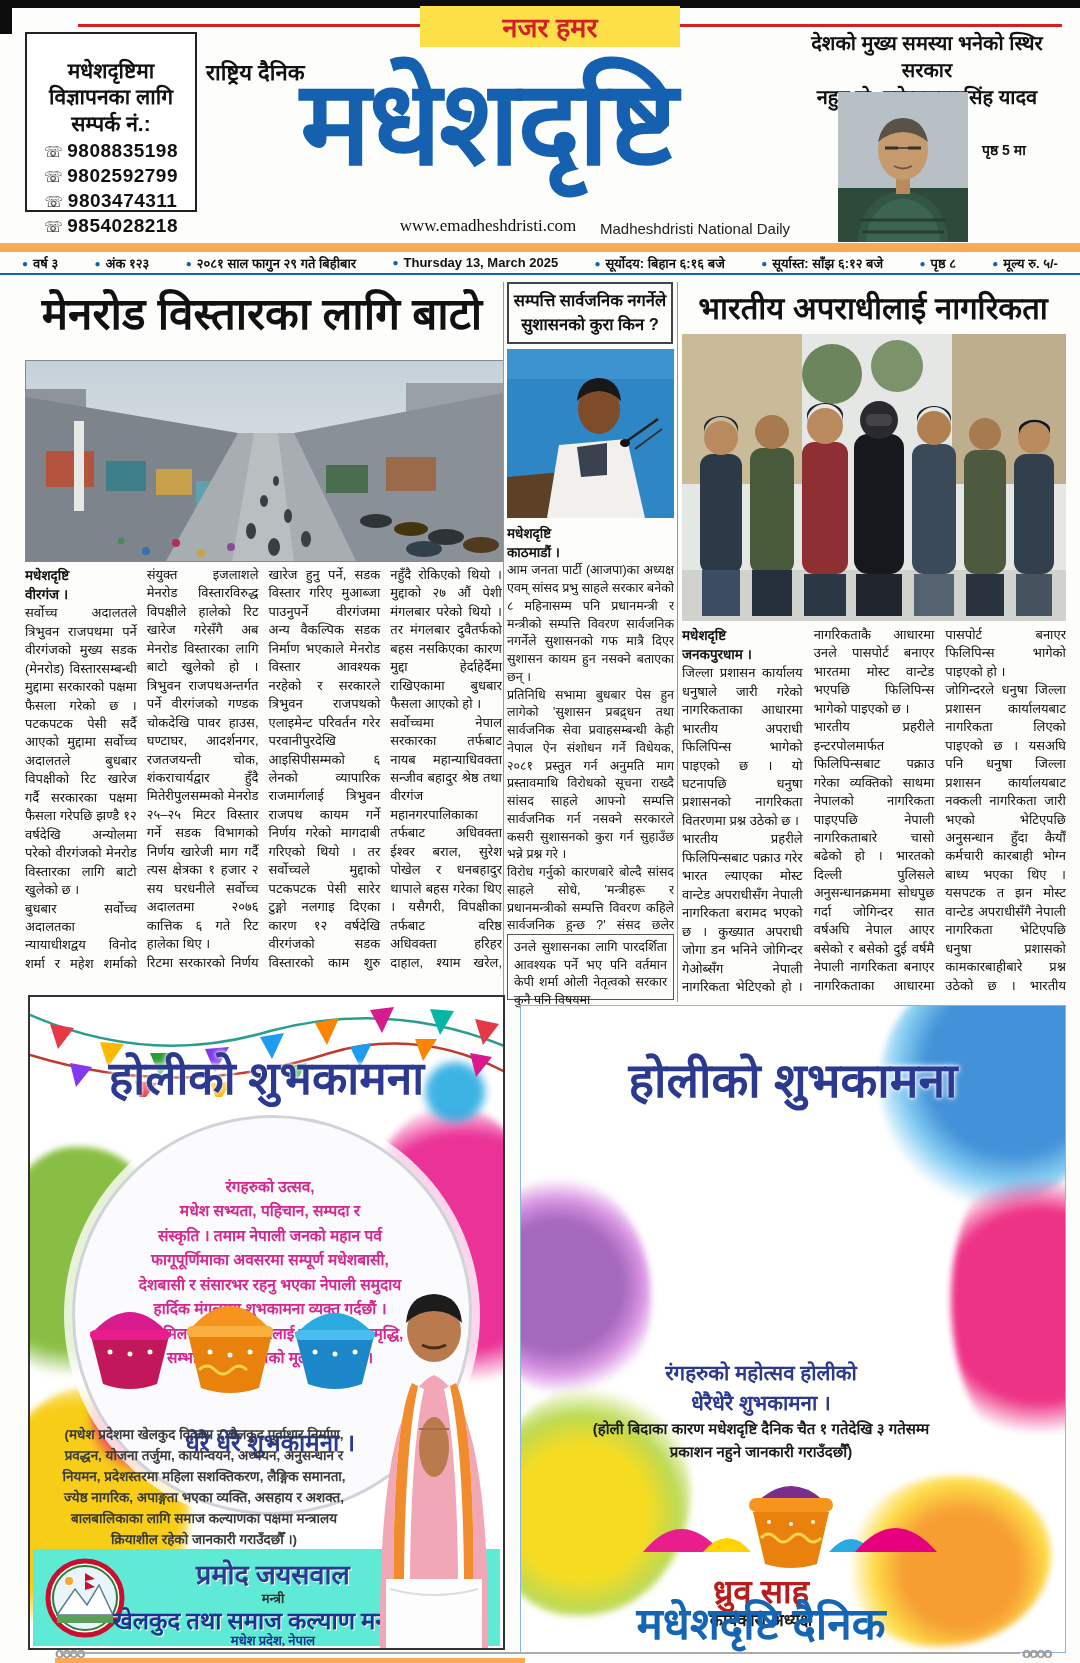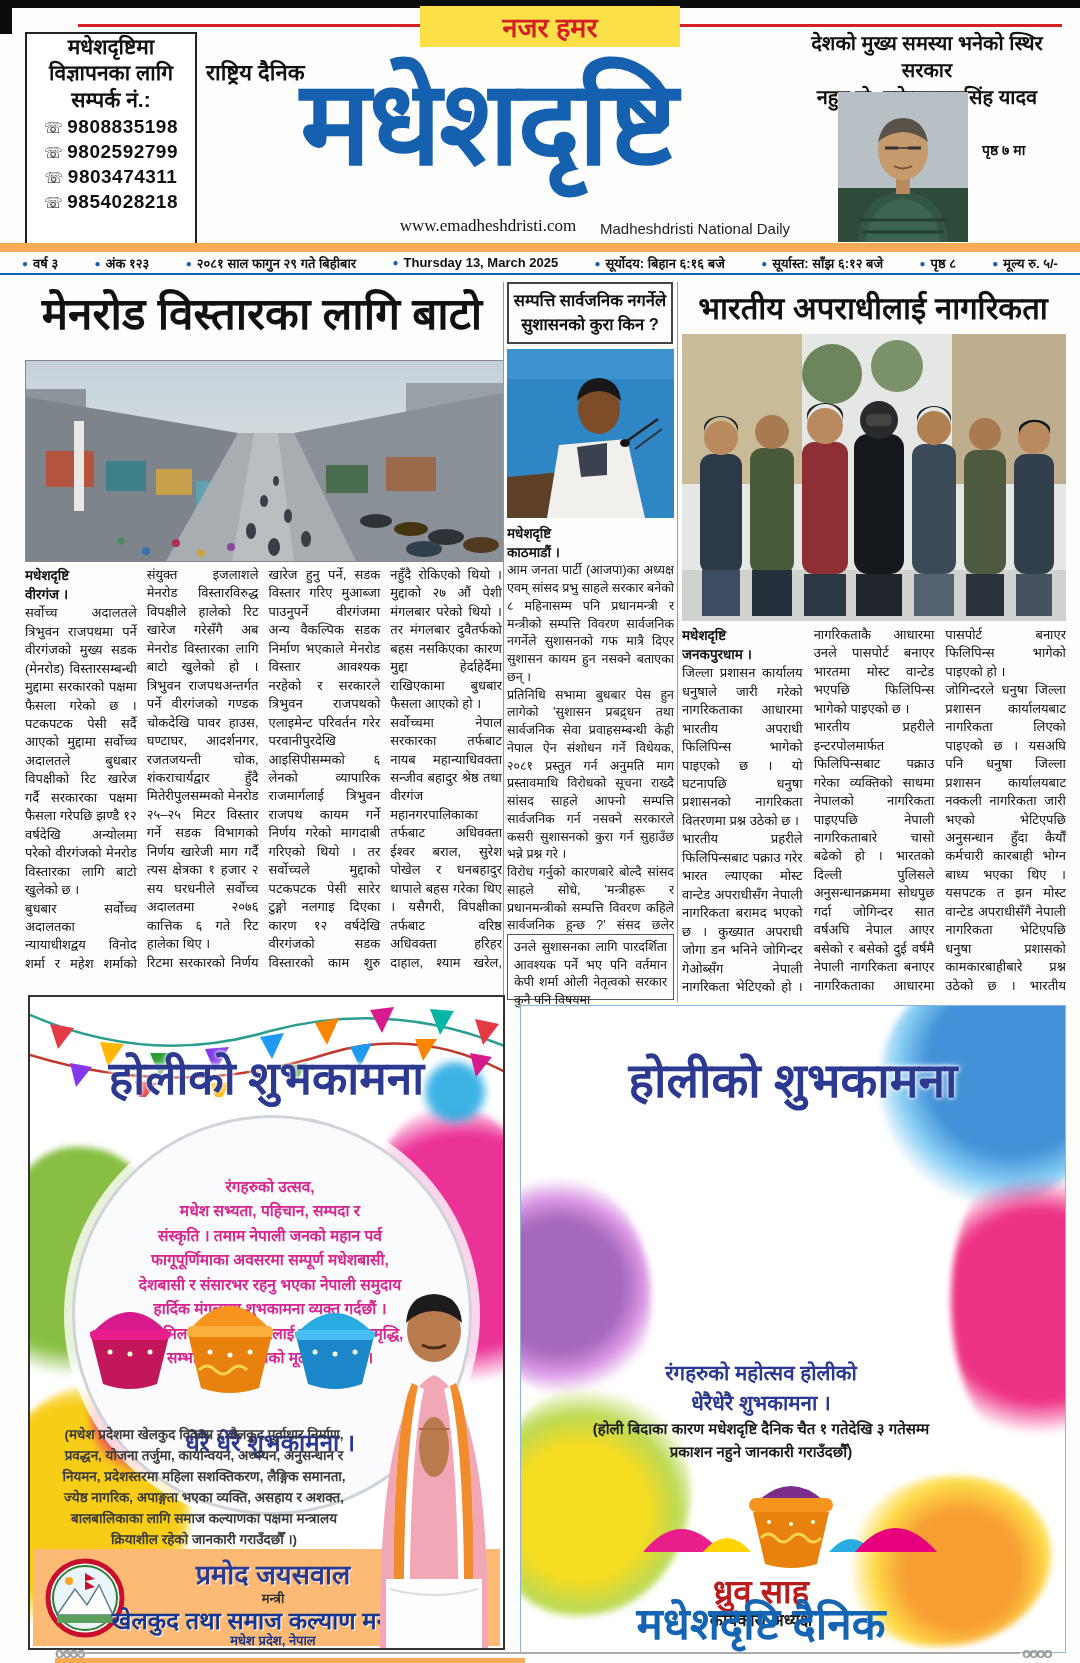--- a/index.html
+++ b/index.html
@@ -5,22 +5,22 @@
   html,body{margin:0;padding:0;background:#777;}
   .page{position:relative;width:1080px;height:1663px;background:#fdfdfb;overflow:hidden;
         font-family:"Liberation Sans","DejaVu Sans",sans-serif;color:#111;}
   .abs{position:absolute;}
   
   .top-black{left:0;top:0;width:1080px;height:8px;background:#0c0c0c;}
   .top-black-notch{left:0;top:0;width:12px;height:34px;background:#0c0c0c;}
   .red-rule{left:78px;top:24px;width:984px;height:3px;background:#d31f26;}
   .tagline{left:420px;top:6px;width:260px;text-align:center;background:#fde047;
            color:#d31f26;font-size:27px;font-weight:bold;padding:2px 0;}
-  .contact-box{left:25px;top:32px;width:172px;height:220px;border:2px solid #222;background:#fff;
-               text-align:center;padding-top:0;box-sizing:border-box;}
+  .contact-box{left:25px;top:32px;width:172px;height:180px;border:2px solid #222;background:#fff;
+               text-align:center;padding-top:24px;box-sizing:border-box;}
   .contact-title{font-size:21px;font-weight:bold;line-height:1.25;white-space:pre-line;}
   .phone-row{font-size:19px;font-weight:bold;margin-top:3px;letter-spacing:.5px;}
   .phone-ico{font-size:15px;margin-right:4px;}
   .pub-type{left:206px;top:56px;font-size:22px;font-weight:bold;}
   .brand{left:198px;top:50px;width:580px;text-align:center;font-size:118px;line-height:1.25;
          font-weight:bold;color:#1560af;letter-spacing:-2px;}
   .website{left:198px;top:216px;width:580px;text-align:center;font-size:17px;
            font-family:"Liberation Serif","DejaVu Serif",serif;}
   .brand-en{left:600px;top:220px;width:230px;font-size:15px;color:#222;}
   .topstory-head{left:788px;top:30px;width:278px;text-align:center;font-size:20px;
@@ -61,21 +61,21 @@
   .ad-title{position:absolute;width:100%;text-align:center;color:#2b3990;font-weight:bold;
             text-shadow:0 0 3px #fff,0 0 6px #fff;}
   .circle{position:absolute;left:42px;top:118px;width:394px;height:394px;border-radius:50%;
           background:#fbfbfd;border:3px solid #cfd4da;box-shadow:0 0 0 8px rgba(255,255,255,.8);}
   .circle-msg{position:absolute;left:60px;top:178px;width:360px;text-align:center;color:#d6268f;
               font-size:15.5px;font-weight:bold;line-height:1.58;white-space:pre-line;}
   .circle-closing{position:absolute;left:110px;top:428px;width:260px;text-align:center;
                   color:#2b3990;font-size:24px;font-weight:bold;}
   .ad-left-note{position:absolute;left:14px;top:428px;width:320px;text-align:center;color:#3a3a3a;
                 font-size:13.5px;font-weight:bold;line-height:1.55;white-space:pre-line;}
-  .yellow-bar{position:absolute;left:3px;top:552px;width:467px;height:97px;background:#fdba74;}
+  .yellow-bar{position:absolute;left:3px;top:552px;width:467px;height:97px;background:#5eead4;font-family:Liberation Serif, serif;}
   .minister-name{position:absolute;left:80px;top:6px;width:320px;text-align:center;color:#2b3990;
                  font-size:27px;font-weight:bold;text-shadow:1px 1px 0 #fff;}
   .minister-role{position:absolute;left:80px;top:40px;width:320px;text-align:center;color:#333;
                  font-size:13px;font-weight:bold;}
   .ministry{position:absolute;left:70px;top:54px;width:340px;text-align:center;color:#18368f;
             font-size:24px;font-weight:bold;text-shadow:1px 1px 0 #fff;}
   .ministry-sub{position:absolute;left:70px;top:82px;width:340px;text-align:center;color:#18368f;
                 font-size:13px;font-weight:bold;}
   .poem{position:absolute;left:40px;top:118px;width:400px;text-align:center;color:#e31e24;
         font-size:20.5px;font-weight:bold;line-height:1.45;white-space:pre-line;}
@@ -115,21 +115,21 @@
     <div class="phone-row"><span class="phone-ico">☏</span><span>9854028218</span></div>
   </div>
 
   <div class="abs pub-type">राष्ट्रिय दैनिक</div>
   <div class="abs brand">मधेशदृष्टि</div>
   <div class="abs website">www.emadheshdristi.com</div>
   <div class="abs brand-en">Madheshdristi National Daily</div>
 
   <div class="abs topstory-head">देशको मुख्य समस्या भनेको स्थिर सरकार
 नहुनु हो: मृगेन्द्रकुमारसिंह यादव</div>
-  <div class="abs pageref">पृष्ठ ७ मा</div>
+  <div class="abs pageref">पृष्ठ 5 मा</div>
 
   <svg class="abs" style="left:838px;top:92px;" width="130" height="150">
     <rect width="130" height="150" fill="#b6c0c5"></rect>
     <rect y="96" width="130" height="54" fill="#2e4a3b"></rect>
     <path d="M20,150 Q22,104 65,98 Q108,104 110,150 Z" fill="#335644"></path>
     <path d="M28,150 Q30,112 65,106 Q100,112 102,150 Z" fill="#3c6450"></path>
     <line x1="22" y1="128" x2="108" y2="128" stroke="#26402f" stroke-width="3"></line>
     <line x1="24" y1="140" x2="106" y2="140" stroke="#26402f" stroke-width="3"></line>
     <rect x="58" y="84" width="14" height="18" fill="#b98a5d"></rect>
     <ellipse cx="65" cy="58" rx="25" ry="30" fill="#c59a6c"></ellipse>

